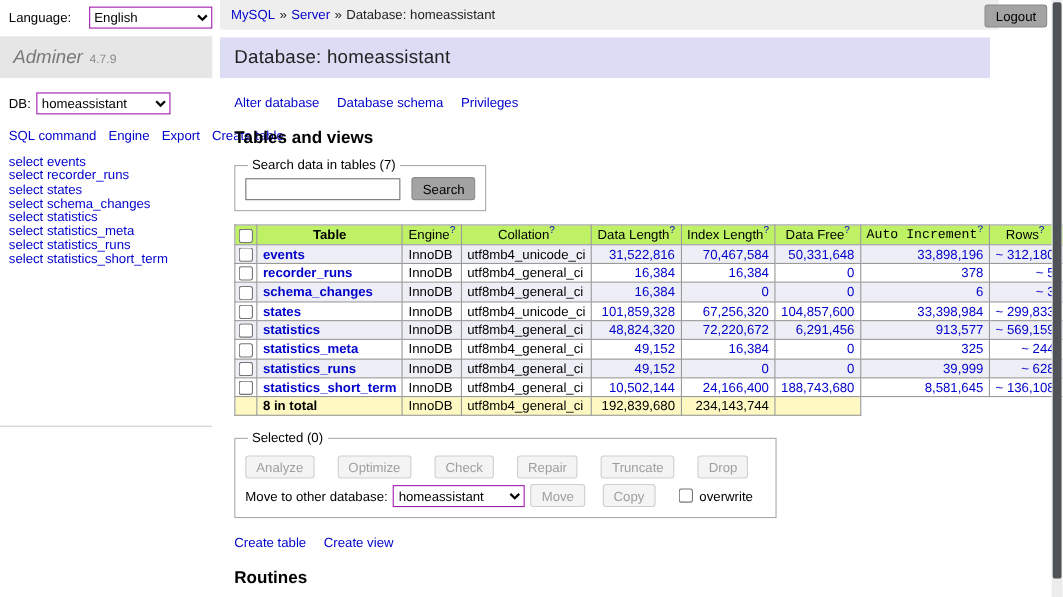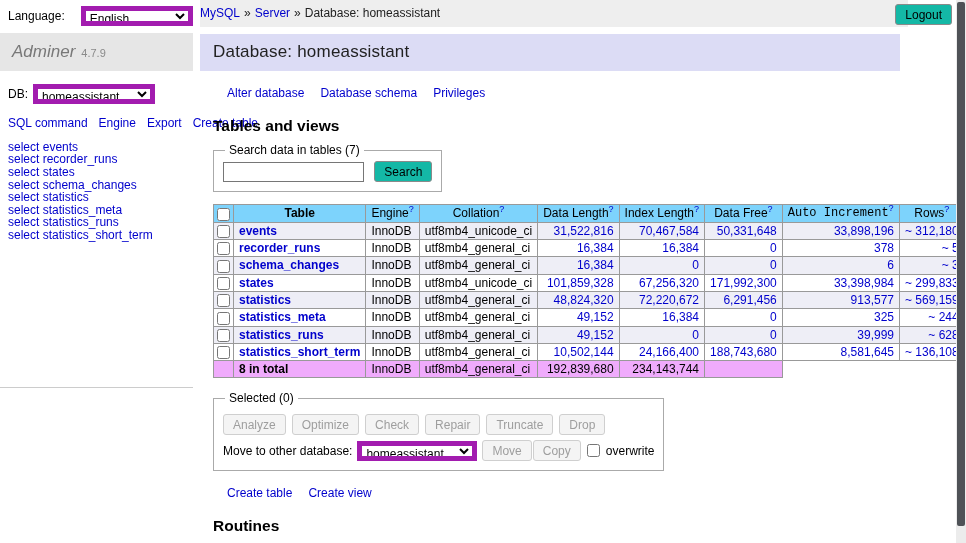--- a/index.html
+++ b/index.html
@@ -1,71 +1,71 @@
 <!DOCTYPE html>
 <html><head>
 <meta charset="utf-8">
 <style>
   *{box-sizing:border-box;margin:0;padding:0}
   html,body{width:966px;height:543px;overflow:hidden;background:#fff;
     font-family:"Liberation Sans",sans-serif;font-size:12px;color:#000}
   a{color:#0000cc;text-decoration:none;cursor:pointer}
-  select{font:12px "Liberation Sans",sans-serif;border:5px solid #a21caf;background:#fff;height:20px}
-  button{font:12px "Liberation Sans",sans-serif;background:#14b8a6;border:1px solid #8a8a8a;
+  select{font:12px "Liberation Sans",sans-serif;border:1px solid #a21caf;background:#fff;height:20px}
+  button{font:12px "Liberation Sans",sans-serif;background:#a3a3a3;border:1px solid #8a8a8a;
     border-radius:3px;padding:2px 9px;height:21px;color:#000;cursor:pointer}
   button:disabled{color:#9e9e9e;background:#f4f4f4;border-color:#cfcfcf}
 
   
   #sidebar{position:absolute;left:0;top:0;width:193px;height:543px;background:#fff}
   .lang{padding:6px 0 0 8px;display:flex;align-items:center;gap:16px}
   .lang select{width:112px}
   #brand{margin-top:7px;background:#e6e6e6;padding:9px 0 9px 12px;color:#787878}
   #brand .name{font-style:italic;font-size:17px}
   #brand .ver{font-size:11px;margin-left:6px;color:#8a8a8a}
   .dbrow{margin:13px 0 0 8px;display:flex;align-items:center;gap:5px}
   .dbrow select{width:122px}
   .actions{margin:13px 0 0 8px;width:155px;line-height:1.15}
   .actions a{margin-right:11px;white-space:nowrap}
   .tablelist{margin-top:10px;padding-left:8px;width:193px;height:247px;
     border-bottom:1px solid #ccc;line-height:12.6px;overflow:hidden}
   .tablelist .trow{display:block;white-space:nowrap}
 
   
   #main{position:absolute;left:200px;top:0;width:756px;height:543px}
-  .breadcrumb{width:708px;height:27px;background:#eeeeee;line-height:27px;color:#222}
+  .breadcrumb{width:708px;height:27px;background:#eeeeee;line-height:27px;padding-left:10px;color:#222}
   .breadcrumb .sep{margin:0 4px;color:#222}
   #logout{position:absolute;top:4px;right:4px}
   h2.dbtitle{margin-top:7px;width:700px;background:#dcdcf5;font-size:17px;font-weight:400;
     color:#222;padding:8px 0 9px 13px;letter-spacing:.2px}
-  .linkrow{margin:15px 0 0 27px}
+  .linkrow{margin:15px 0 0 13px}
   .linkrow a{margin-right:16px}
   h3{font-size:15.5px;font-weight:700;margin:17px 0 0 13px;color:#000000}
 
   fieldset{display:block;width:max-content;border:1px solid #aaa;margin:8px 0 0 13px;padding:4px 9px 9px 9px}
   legend{padding:0 4px;margin-left:2px}
   .search input[type=text]{width:141px;height:20px;border:1px solid #767676;padding:1px 4px;
     font:12px "Liberation Sans",sans-serif;margin-right:7px;vertical-align:middle}
 
   table.tables{border-collapse:collapse;margin:12px 0 0 13px;font-size:12px}
   .tables td,.tables th{border:1px solid #999;padding:1px 5px;height:17px;white-space:nowrap;
     vertical-align:middle;text-align:left}
-  .tables thead td,.tables thead th{background:#7dd3fc;text-align:center;font-weight:400}
+  .tables thead td,.tables thead th{background:#bef264;text-align:center;font-weight:400}
   .tables thead .bold{font-weight:bold}
   .tables td.cb{width:21px;text-align:center;padding:1px 3px}
   .tables td.num{text-align:right}
   .tables a.tname{font-weight:bold}
   .tables tr.odd td{background:#eeeef6}
-  .tables tr.total td{background:#f0abfc}
+  .tables tr.total td{background:#fef9c3}
   .tables tr.total .bold{font-weight:bold}
   .tables sup{font-size:9px;line-height:0}
   .tables input[type=checkbox]{margin:0;vertical-align:middle}
 
   .selectedfs{margin-top:13px}
   .fsrow{display:flex;align-items:center;gap:5px;margin-top:5px}
-  .fsrow button{margin-right:1px}
+  .fsrow button{margin-right:16px}
   .moveselect{width:120px}
   .fsrow label{margin-left:1px}
 
   
   #scrollbar{position:absolute;right:0;top:0;width:10px;height:543px;background:#ececec}
   #scroll-thumb{position:absolute;left:1px;top:2px;width:8px;height:524px;background:#4f5257;border-radius:2px}
 </style>
 </head>
 <body>
 
@@ -168,21 +168,21 @@
           <td class="num"><a href="#">~ 3</a></td>
           <td></td>
         </tr>
         <tr class="even">
           <td class="cb"><input type="checkbox" style=""></td>
           <td><a href="#" class="tname">states</a></td>
           <td>InnoDB</td>
           <td>utf8mb4_unicode_ci</td>
           <td class="num"><a href="#">101,859,328</a></td>
           <td class="num"><a href="#">67,256,320</a></td>
-          <td class="num"><a href="#">171,992,300</a></td>
+          <td class="num"><a href="#">104,857,600</a></td>
           <td class="num"><a href="#">33,398,984</a></td>
           <td class="num"><a href="#">~ 299,833</a></td>
           <td></td>
         </tr>
         <tr class="odd">
           <td class="cb"><input type="checkbox" style=""></td>
           <td><a href="#" class="tname">statistics</a></td>
           <td>InnoDB</td>
           <td>utf8mb4_general_ci</td>
           <td class="num"><a href="#">48,824,320</a></td>

